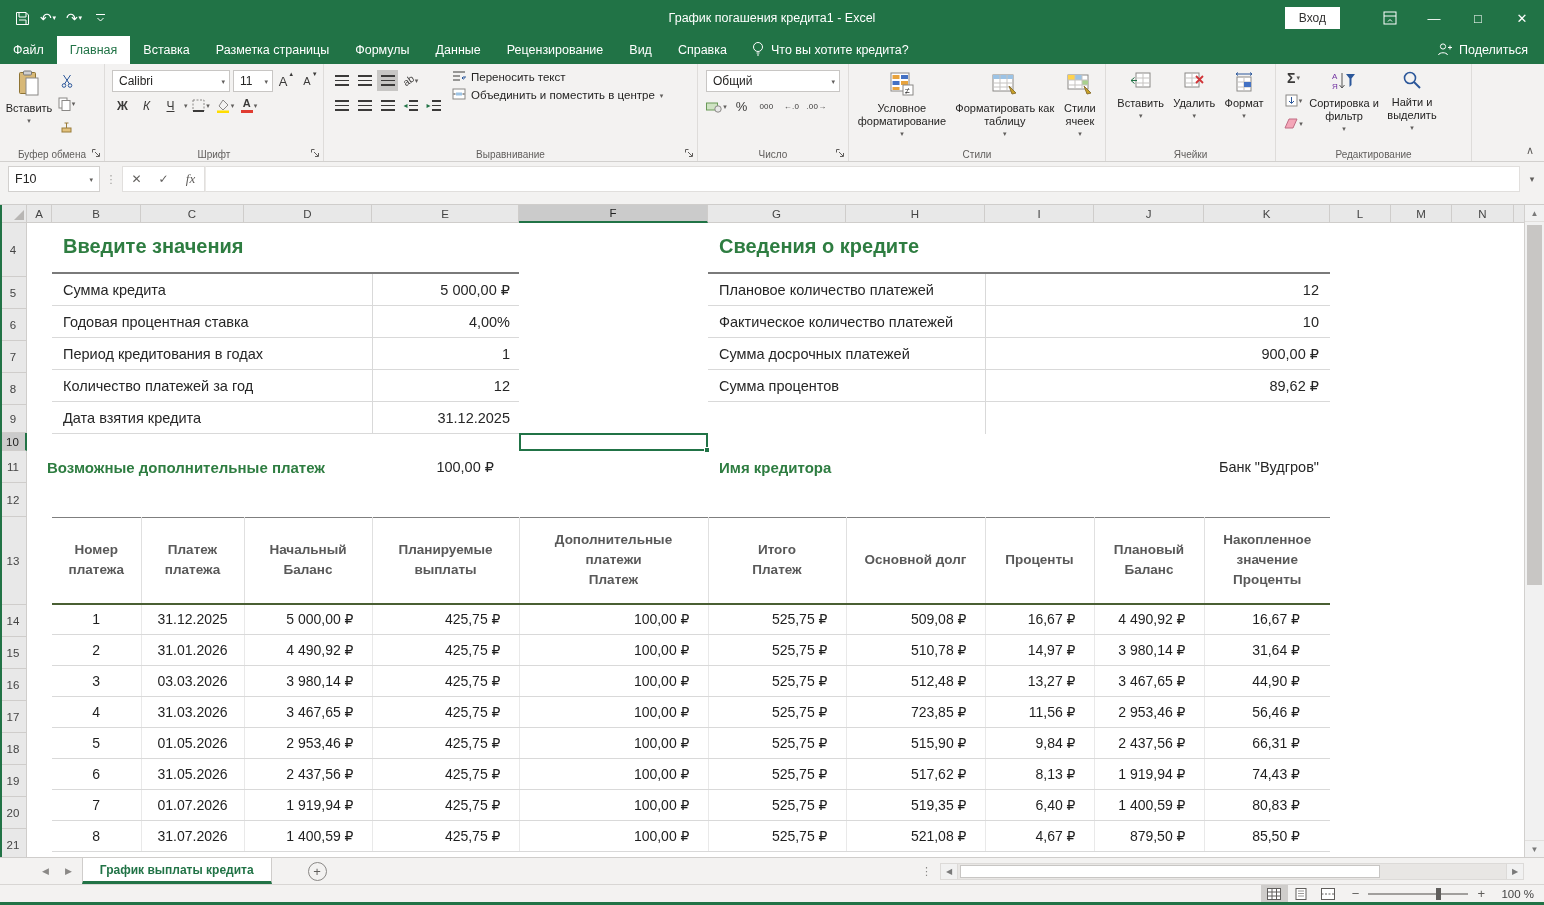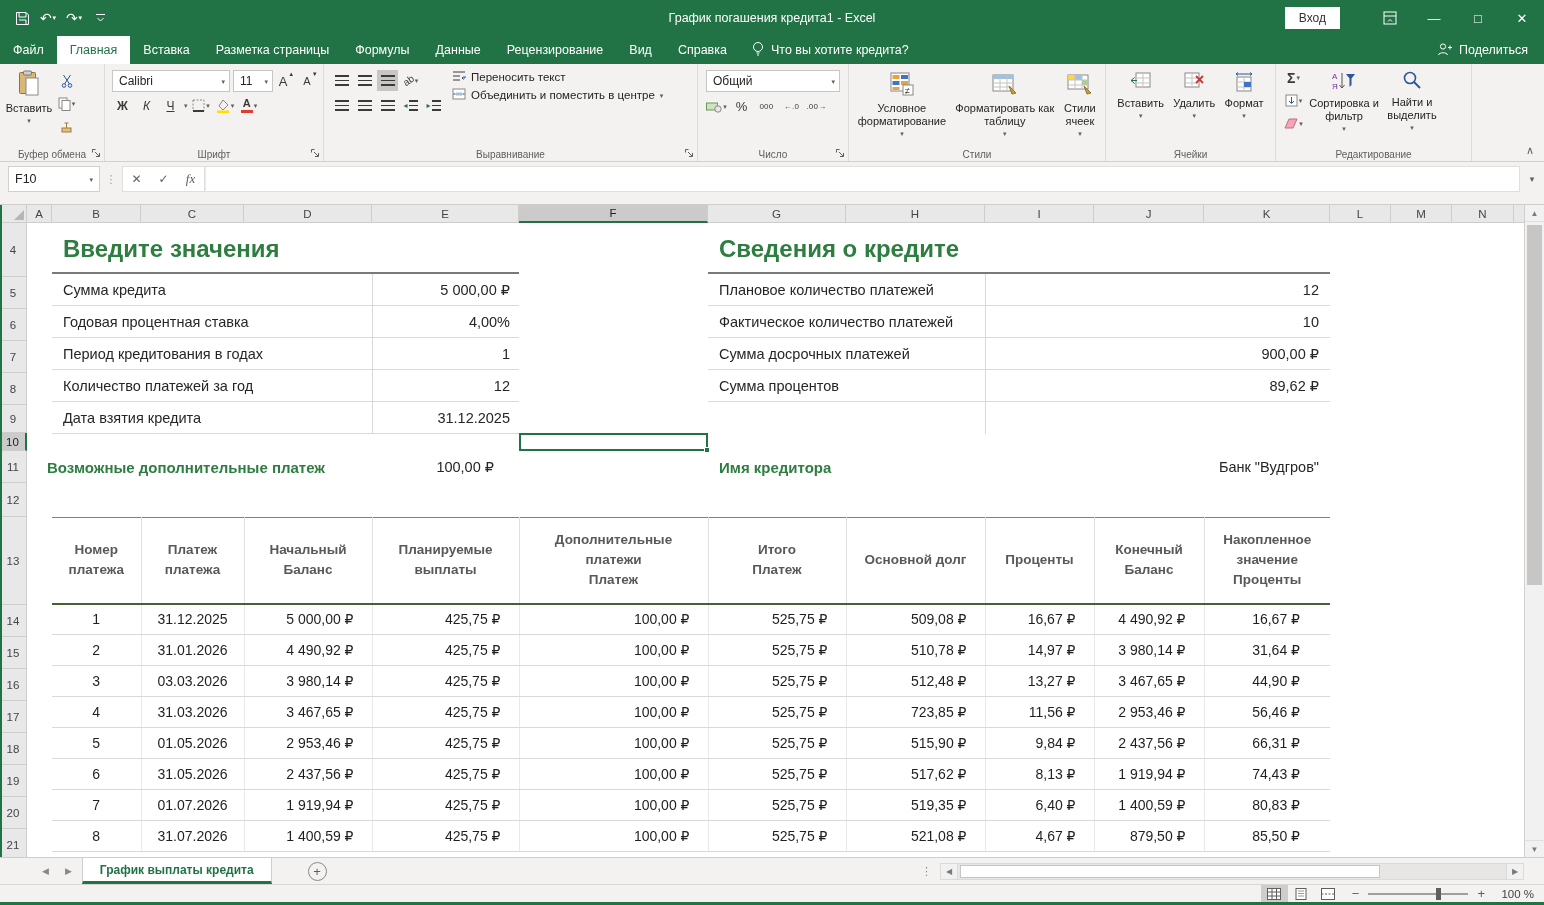--- a/index.html
+++ b/index.html
@@ -91,21 +91,21 @@
   .colfill { flex:1; border-bottom:1px solid #cfcdcb; }
 
   
   .grid { position:absolute; top:223px; left:0; right:20px; bottom:48px; background:#fff; overflow:hidden; }
   .rowheads { position:absolute; left:0; top:0; width:27px; }
   .rowhead { display:flex; align-items:center; justify-content:center; background:#e8e8e8;
              border-bottom:1px solid #cfcdcb; border-right:1px solid #cfcdcb; font-size:11.5px; color:#444; }
   .rowhead.sel { background:#cbcbcb; border-right:2px solid #217346; color:#222; }
   .left-edge { position:absolute; left:0; top:205px; bottom:48px; width:2px; background:#217346; z-index:6; }
 
-  .sec-title { position:absolute; font-size:24px; font-weight:700; color:#2e7d41; white-space:nowrap; }
+  .sec-title { position:absolute; font-size:20px; font-weight:700; color:#2e7d41; white-space:nowrap; }
   .sec-line { position:absolute; height:2px; background:#7a7a7a; top:49px; }
   .kv-wrap { position:absolute; top:51px; }
   .kvrow { height:32px; display:flex; align-items:center; border-bottom:1px solid #d9d9d9;
            font-size:14.5px; color:#262626; }
   .kvlabel { padding-left:11px; white-space:nowrap; }
   .kvval { margin-left:auto; padding-right:9px; white-space:nowrap; }
   .info .kvval { padding-right:11px; }
   .vdiv { position:absolute; top:51px; height:160px; width:1px; background:#d9d9d9; }
   .extra-row { position:absolute; top:228px; height:32px; display:flex; align-items:center; }
   .extra-label { padding-left:11px; font-weight:700; font-size:15px; color:#2e7d41; white-space:nowrap; }
@@ -714,21 +714,21 @@
 Баланс</th>
               <th>Планируемые
 выплаты</th>
               <th>Дополнительные
 платежи
 Платеж</th>
               <th>Итого
 Платеж</th>
               <th>Основной долг</th>
               <th>Проценты</th>
-              <th>Конечный
+              <th>Плановый
 Баланс</th>
               <th>Накопленное
 значение
 Проценты</th>
             </tr>
           </thead>
           <tbody>
             <tr>
               <td class="c">1</td>
               <td class="c">31.12.2025</td>

